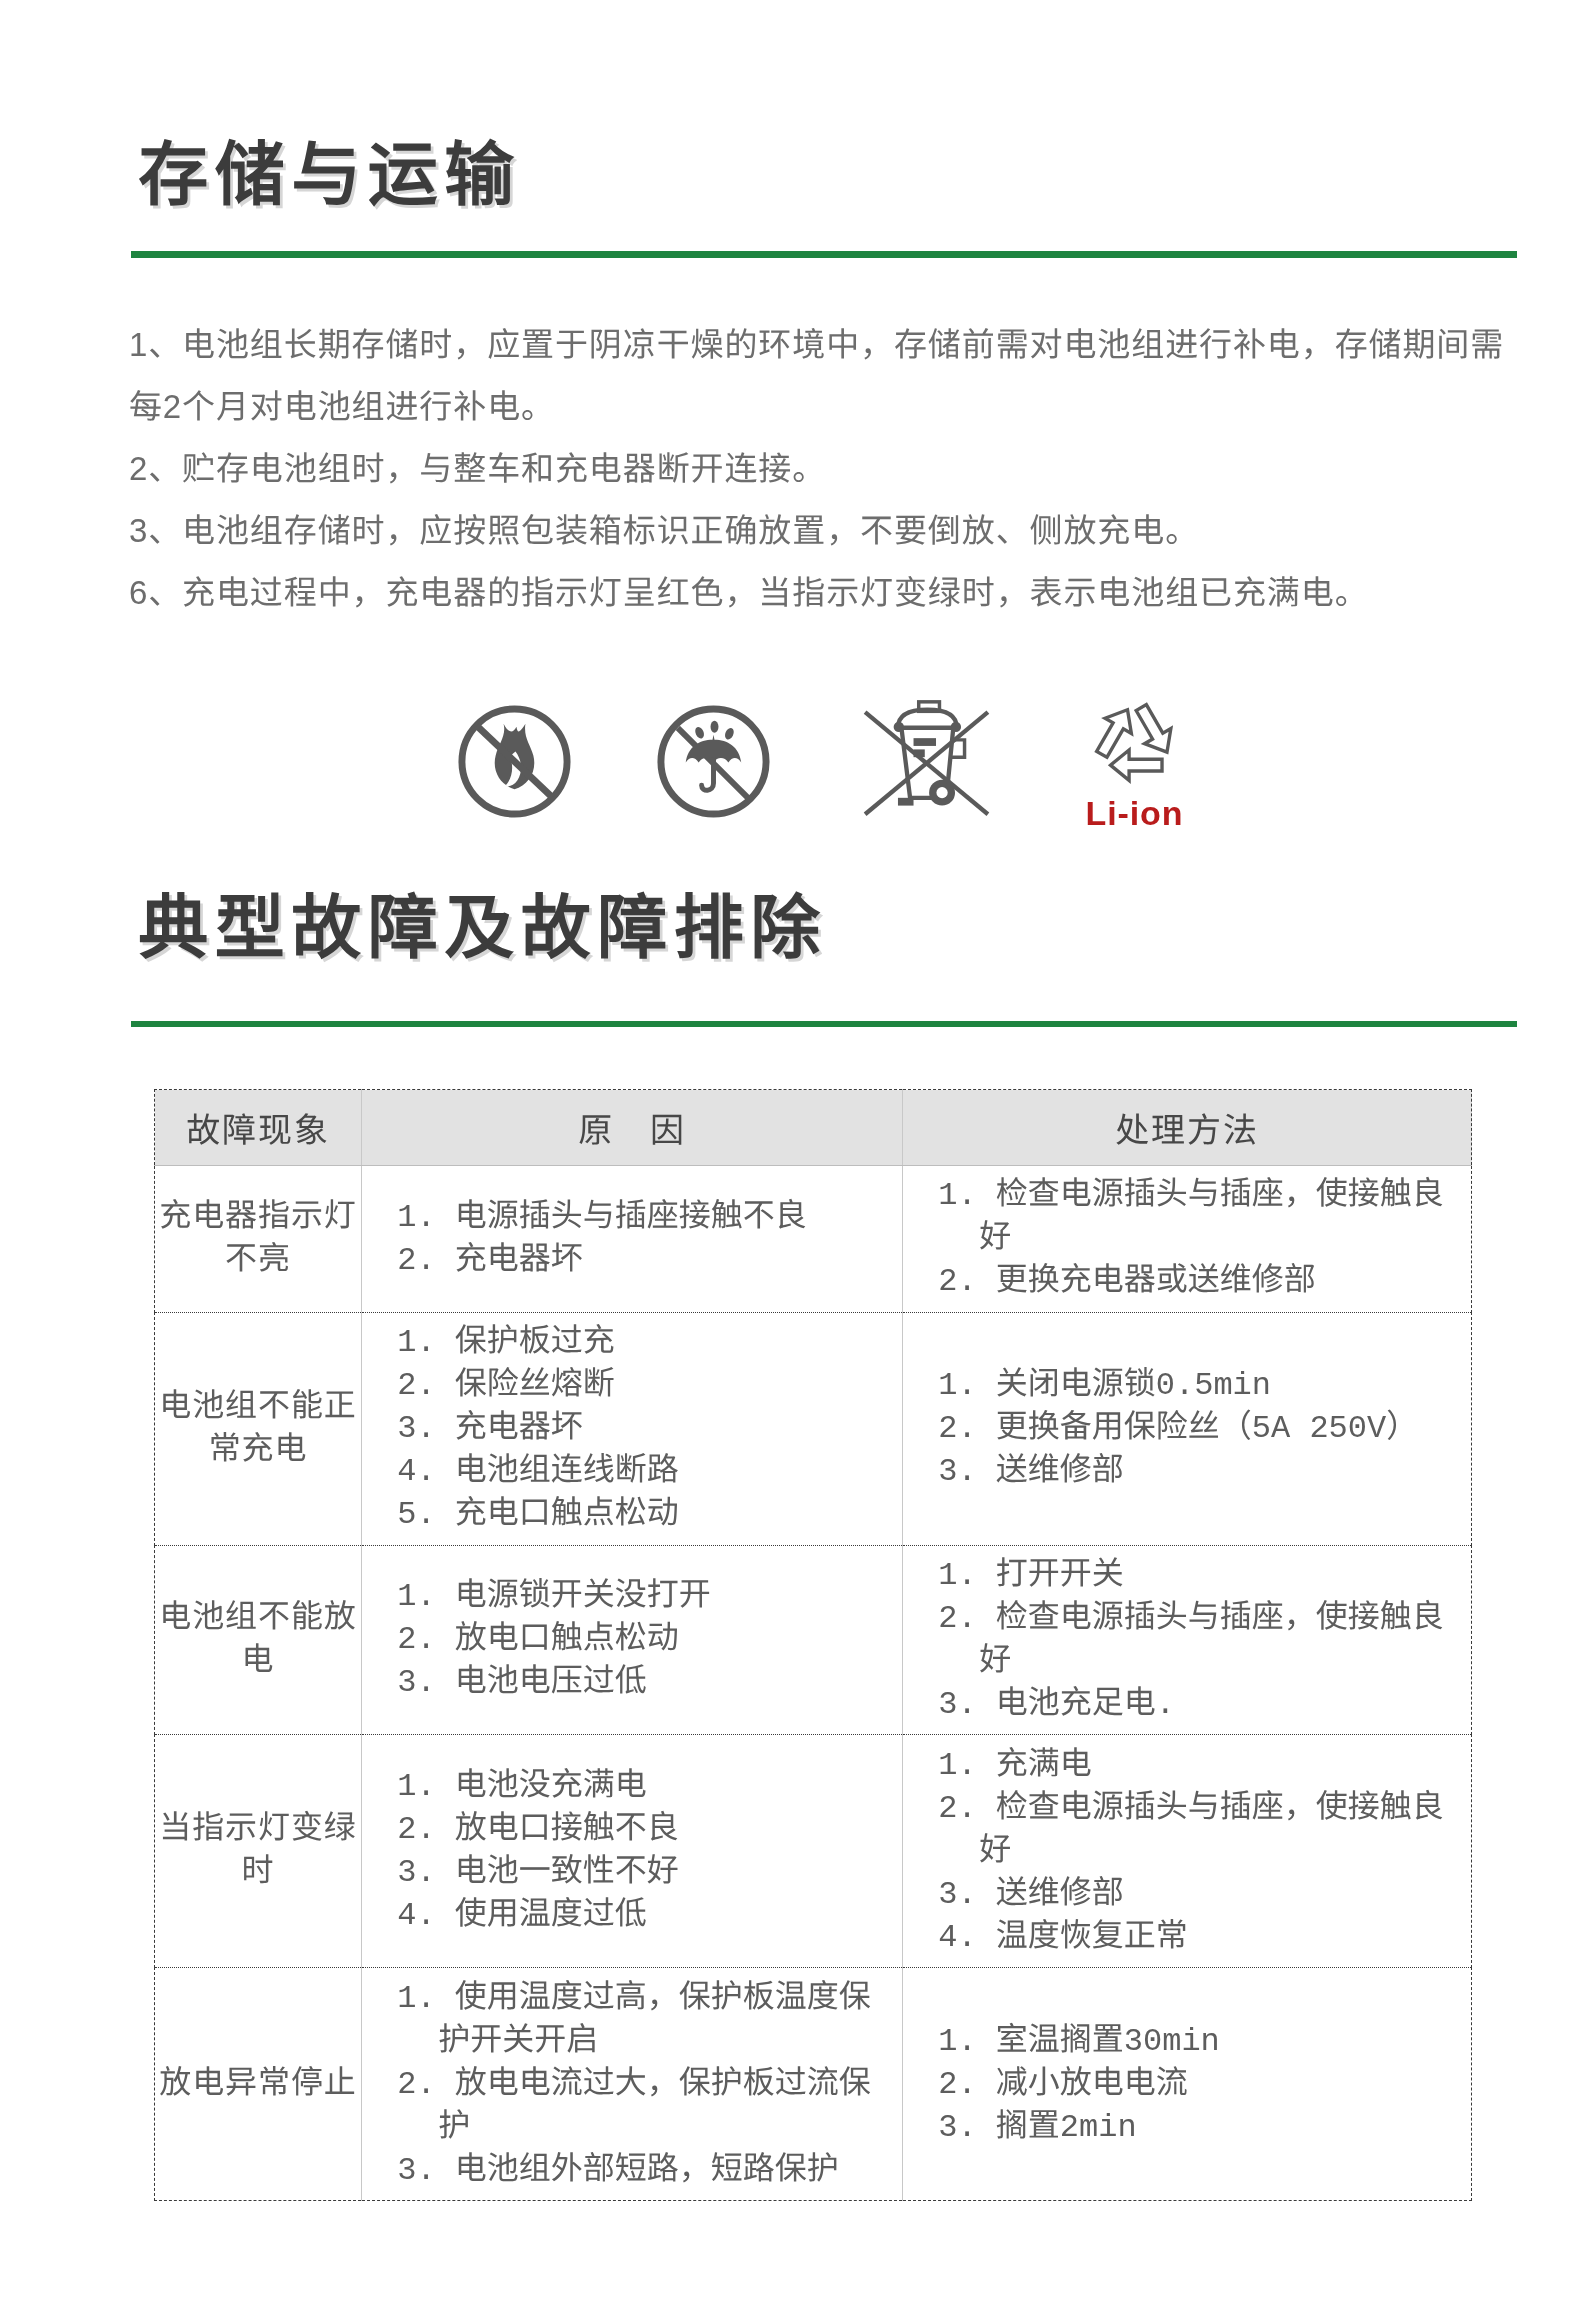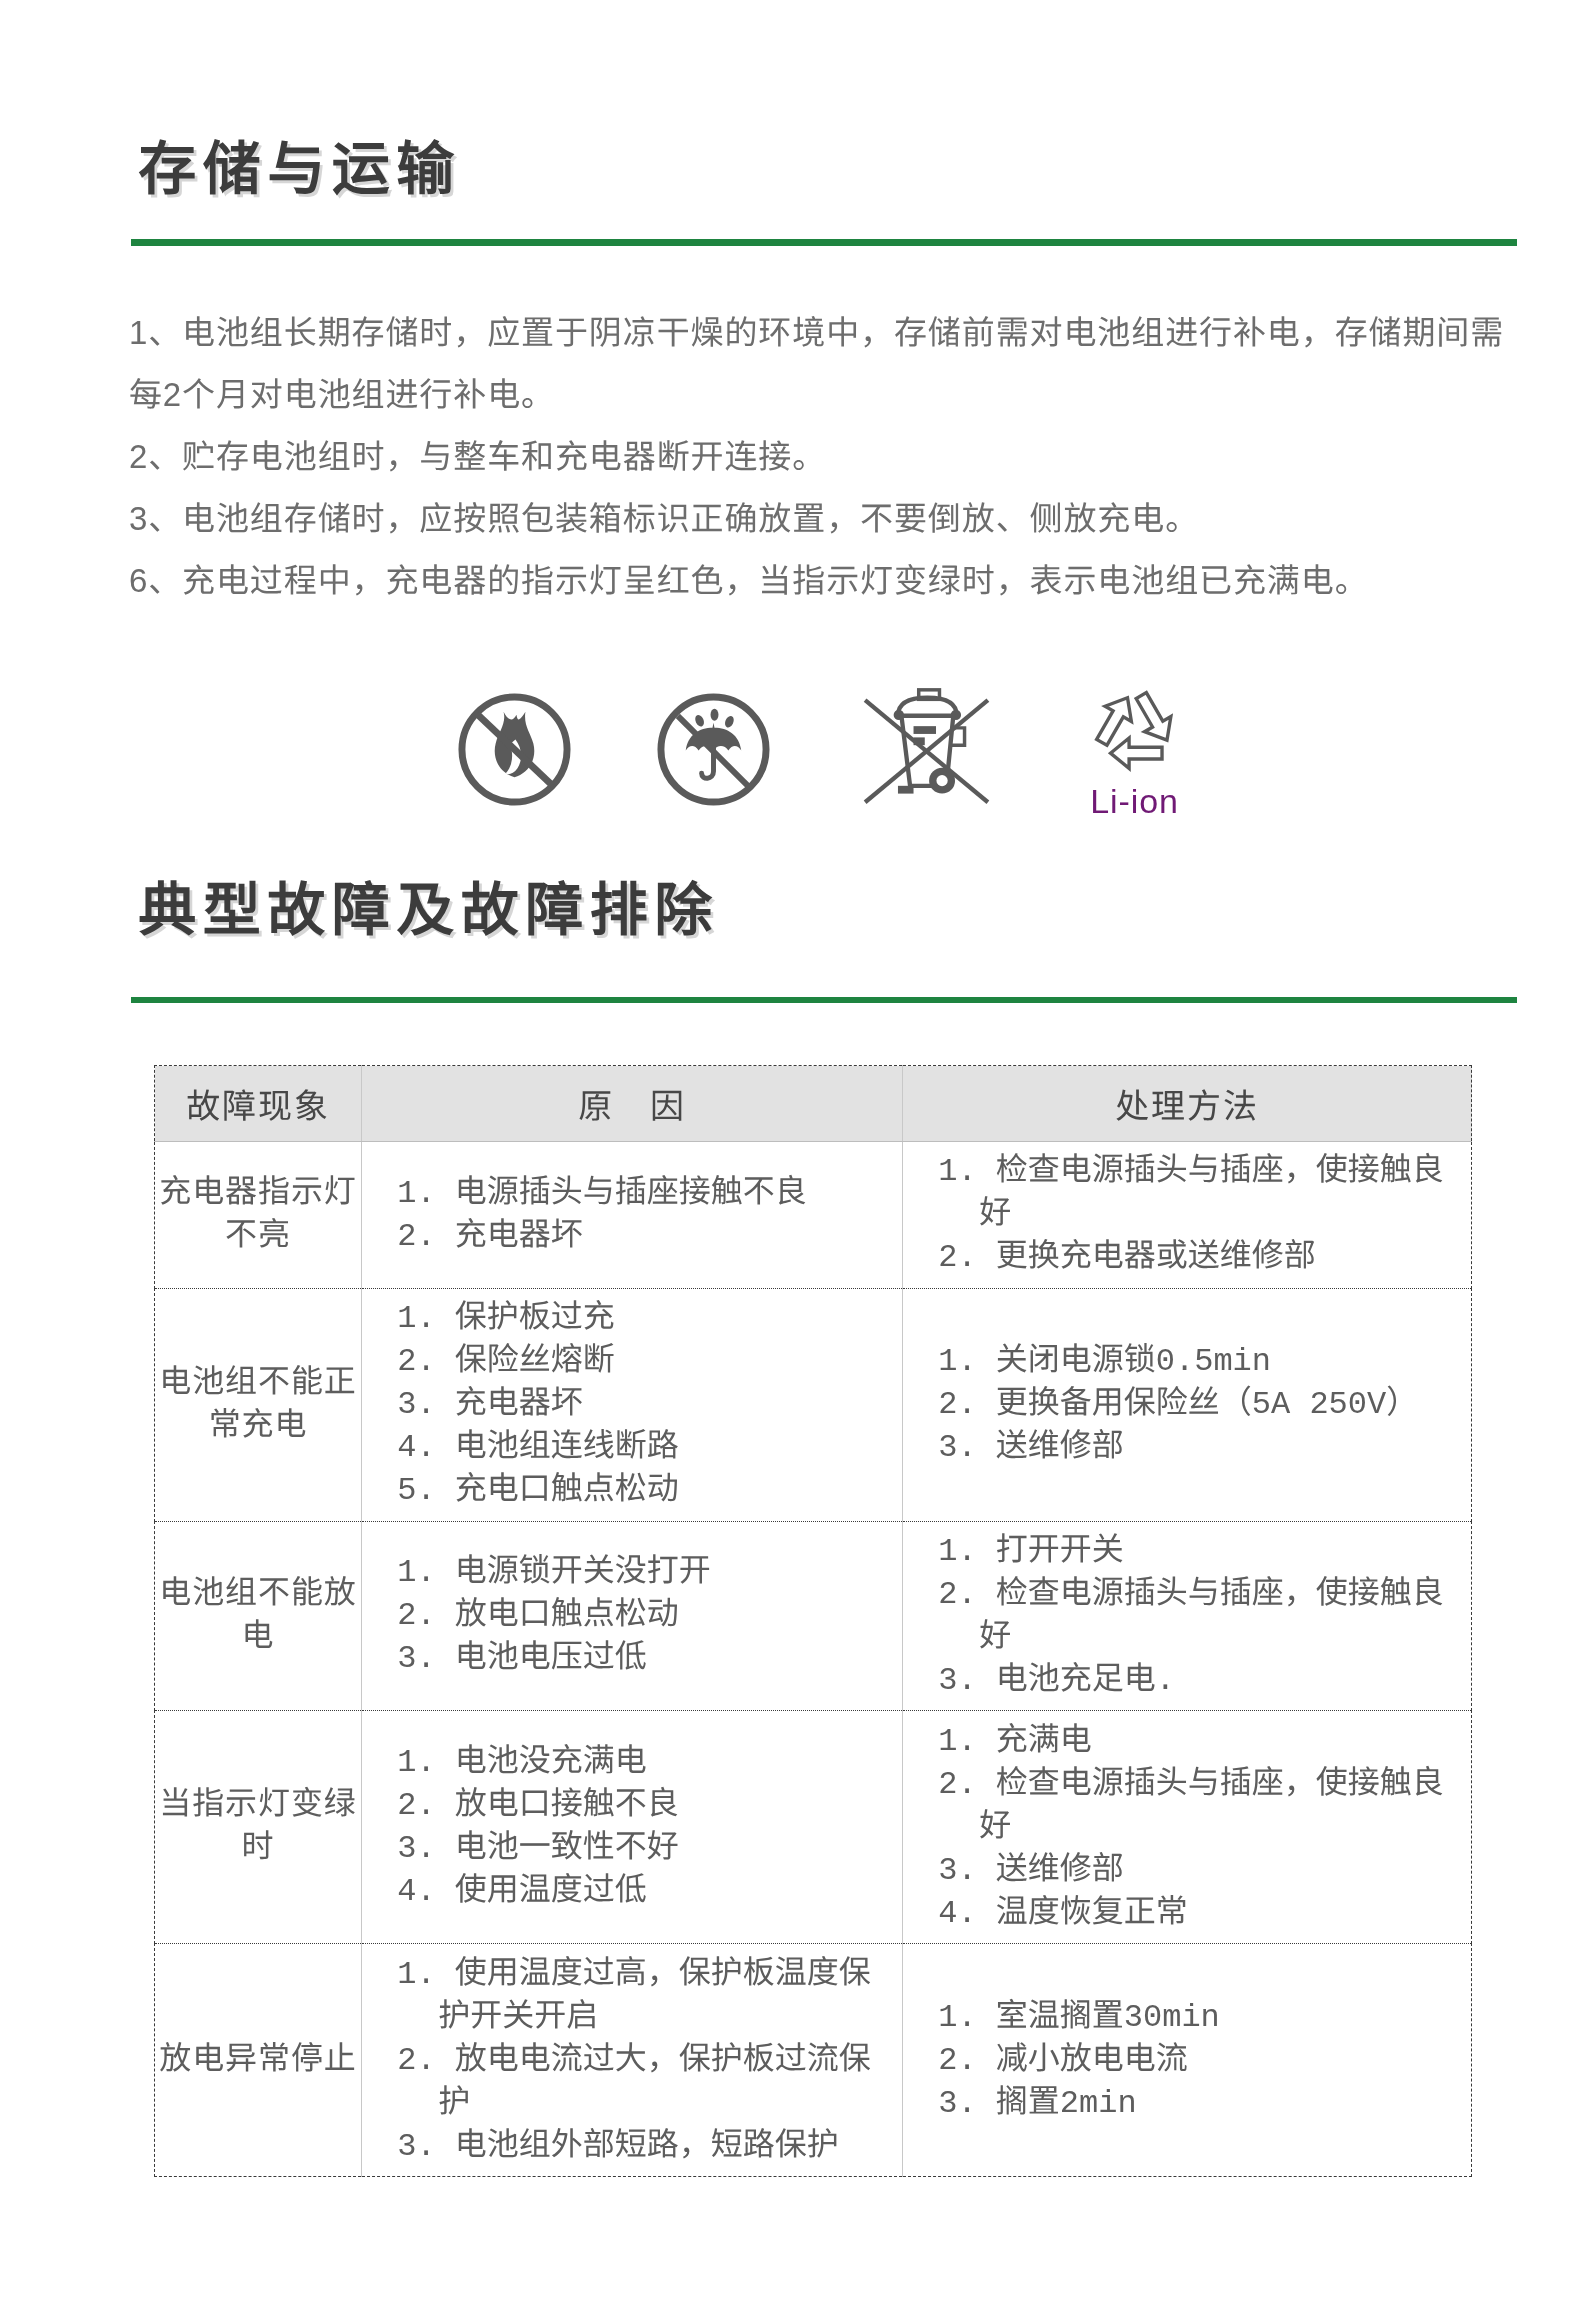--- a/index.html
+++ b/index.html
@@ -3,34 +3,34 @@
 <meta charset="utf-8">
 <style>
   html,body{margin:0;padding:0;background:#ffffff;}
   body{
     width:1570px;height:2313px;position:relative;overflow:hidden;
     font-family:"Liberation Sans", sans-serif;
   }
   .page{box-sizing:border-box;width:1570px;min-height:2313px;
     padding:140px 53px 37px 127px;}
   .section-title{
-    margin:0 0 0 11.2px;font-size:58px;line-height:1.0;font-weight:bold;
+    margin:0 0 0 11.2px;font-size:70px;line-height:1.0;font-weight:bold;
     color:#3c3c3c;letter-spacing:6.5px;
     text-shadow:2.8px 2.8px 0 rgba(90,90,90,0.25);
   }
   .rule{height:6.5px;background:#1e8440;margin:41px 0 0 3.7px;}
   .rule.second{margin-top:58px;}
   .notes{margin:56px 0 0 1.9px;}
   .note{margin:0;font-size:33px;line-height:62px;color:#6d6d6d;letter-spacing:0.9px;}
   .icons-row{
     display:flex;justify-content:center;align-items:center;
     gap:80px;margin-top:54px;height:168px;
   }
   .icon{display:flex;flex-direction:column;align-items:center;}
-  .li-label{font-size:34px;font-weight:normal;color:#701a75;margin-top:1.9px;letter-spacing:0.9px;}
+  .li-label{font-size:34px;font-weight:bold;color:#b91c1c;margin-top:1.9px;letter-spacing:0.9px;}
   .faults-title{margin-top:47px;}
   table.fault-table{
     width:1316px;margin:62px 0 0 27px;border-collapse:collapse;table-layout:fixed;
     border:1.9px dashed #3a3a3a;font-size:32px;color:#5d5d5d;font-family:Liberation Mono, monospace;
   }
   .fault-table th{
     background:#e2e2e2;font-weight:normal;font-size:34px;color:#474747;
     padding:13px 3.7px;border-bottom:0.9px solid #bdbdbd;letter-spacing:1.9px;
   }
   .fault-table td{

